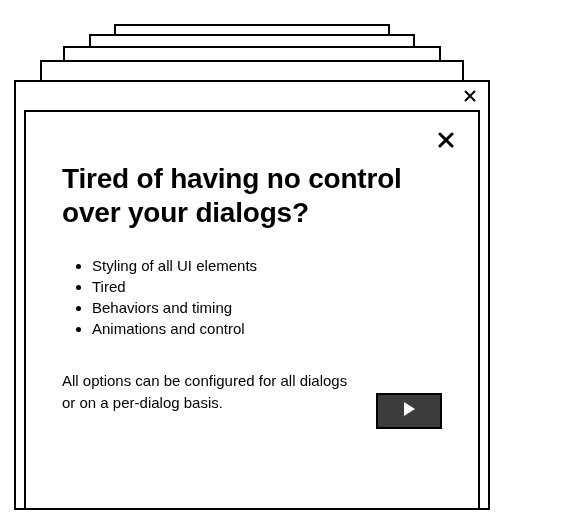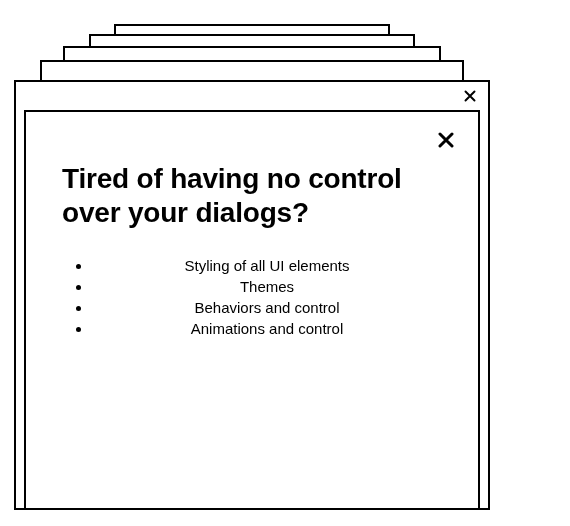--- a/index.html
+++ b/index.html
@@ -70,21 +70,20 @@
     margin: 0 0 14px 0;
   }
   .dialog-list {
     margin: 0 0 18px 0;
     padding-left: 30px;
     font-size: 15px;
   }
   .dialog-list li {
     margin: 4px 0;
     list-style: disc;
-    text-align: center;
   }
   .dialog-footer-row {
     display: flex;
     align-items: flex-end;
     justify-content: space-between;
     gap: 20px;
   }
   .dialog-footnote {
     font-size: 15px;
     line-height: 1.45;
@@ -126,20 +125,30 @@
       <svg viewBox="0 0 16 16">
           <path d="M2 2 L14 14 M14 2 L2 14" stroke="#000" stroke-width="3" stroke-linecap="round"></path>
         </svg>
     </span>
 
     <h2 class="dialog-title">Tired of having no control over your dialogs?</h2>
 
 
     <ul class="dialog-list">
       <li>Styling of all UI elements</li>
-      <li>Themes</li>
-      <li>Behaviors and control</li>
+      <li>Tired</li>
+      <li>Behaviors and timing</li>
       <li>Animations and control</li>
     </ul>
 
+    <div class="dialog-footer-row">
+      <p class="dialog-footnote">All options can be configured for all dialogs or on a per-dialog basis.</p>
+      <div class="play-btn">
+        <span>
+          <svg viewBox="0 0 12 14">
+              <polygon points="1,0 12,7 1,14" fill="#fff"></polygon>
+            </svg>
+        </span>
+      </div>
+    </div>
   </div>
 
 </div>
 
 </body></html>

